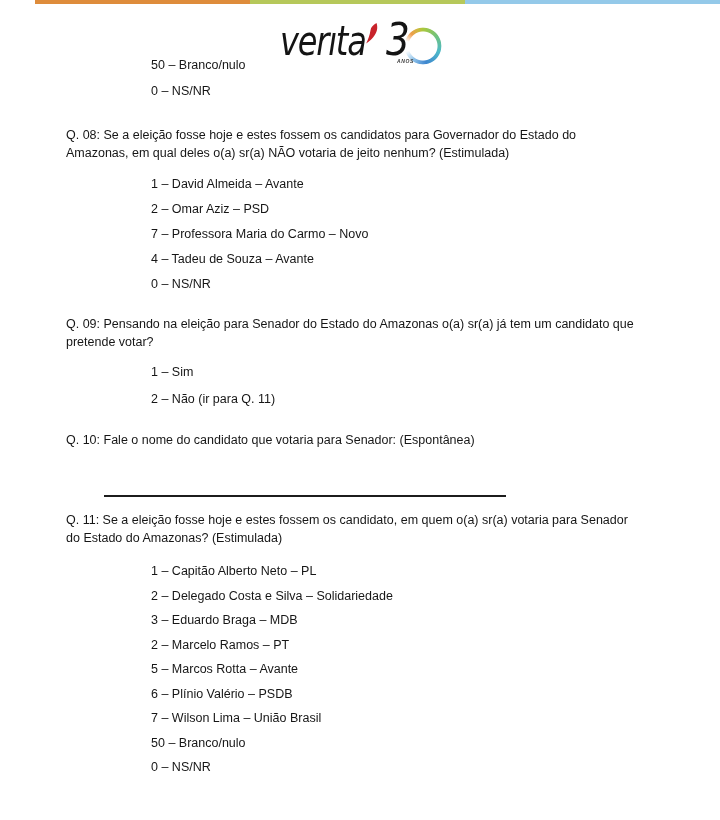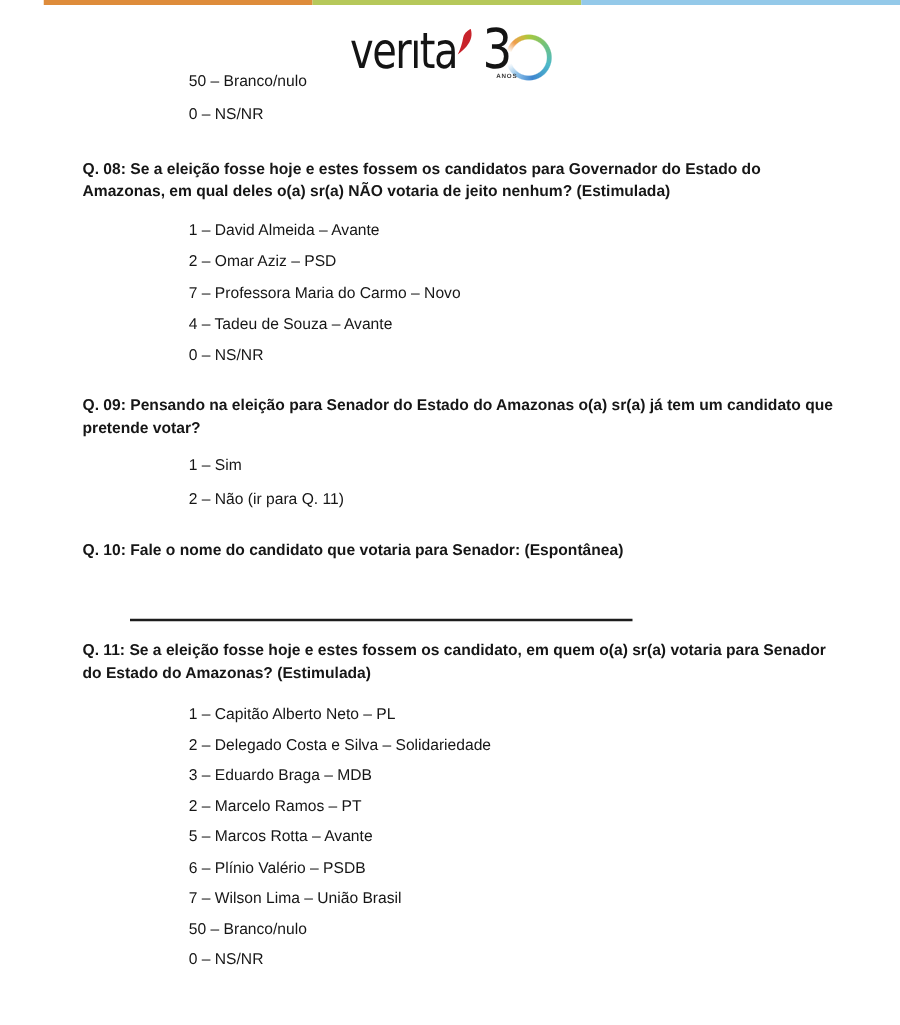--- a/index.html
+++ b/index.html
@@ -20,21 +20,21 @@
     display: flex;
   }
   .topbar .gap    { width: 35px;  background: #ffffff; }
   .topbar .orange { width: 215px; background: #de8c3b; }
   .topbar .green  { width: 215px; background: #b6c85a; }
   .topbar .blue   { width: 255px; background: #94c9e9; }
 
   
   .logo {
     position: absolute; top: 25px; left: 280px;
-    width: 170px; height: 52px;
+    width: 170px; height: 52px; font-style: italic;
   }
   .logo .wordmark {
     position: absolute; left: 0; top: -8px;
     font-family: "DejaVu Sans", sans-serif;
     font-size: 40px; line-height: 48px;
     letter-spacing: -1.5px;
     color: #141414;
     transform: scaleX(0.80);
     transform-origin: 0 0;
     white-space: nowrap;
@@ -85,21 +85,21 @@
   .optgroup      { margin-top: 10px; }
   .optgroup .opt { line-height: 25px; }
   .optgroup-sn   { margin-top: 8px; }
   .optgroup-sn .opt { line-height: 27px; }
   .optgroup-q11  { margin-top: 12px; }
   .optgroup-q11 .opt { line-height: 24.5px; }
 
   .question {
     margin: 0 35px;
     font-size: 12.5px;
-    font-weight: bold;
+    font-weight: normal;
     line-height: 18px;
   }
   .q08 { margin-top: 22px; }
   .q09 { margin-top: 18px; }
   .q10 { margin-top: 18px; }
   .q11 { margin-top: 14px; }
   .qline { white-space: nowrap; }
 
   .answer-line {
     margin-top: 46px;

